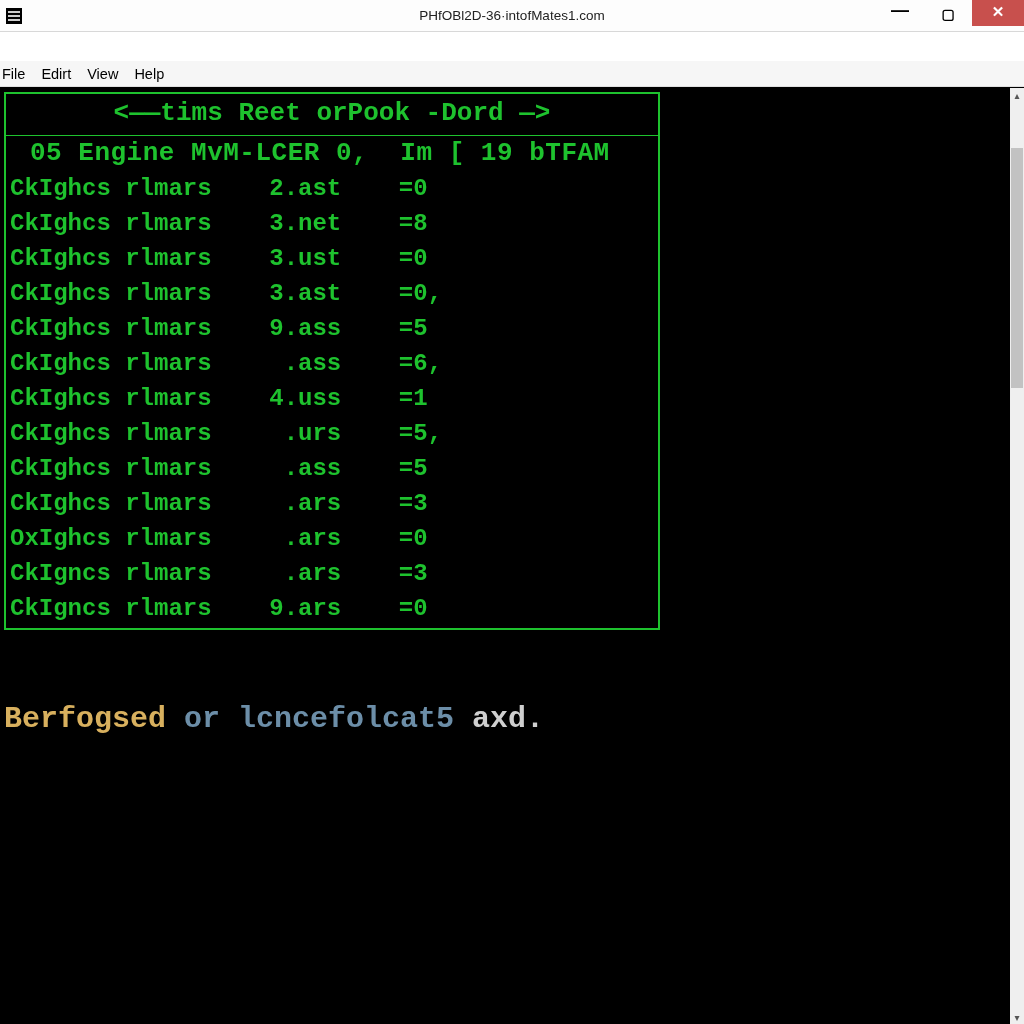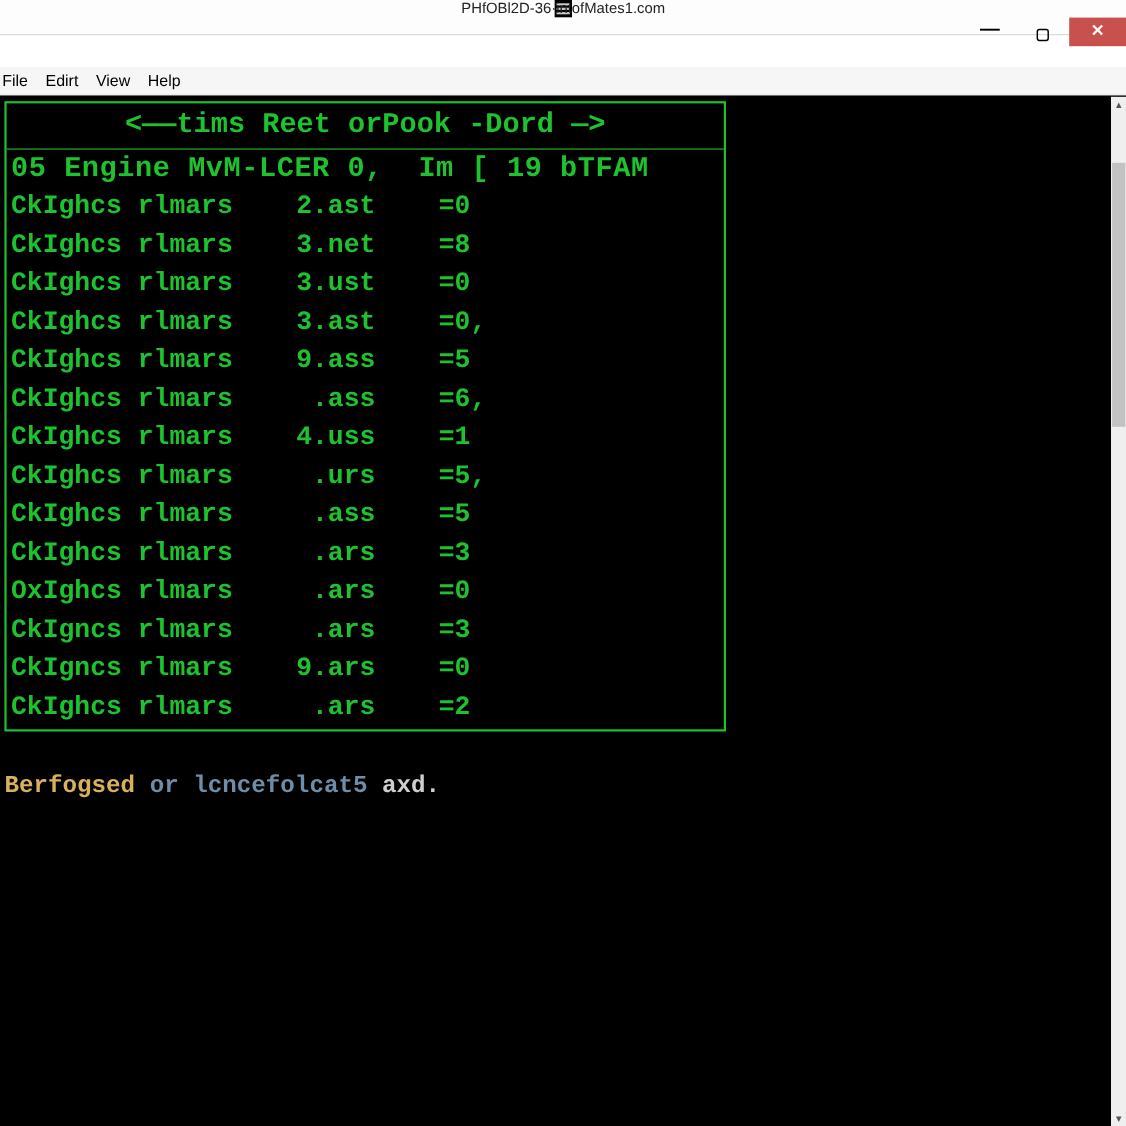--- a/index.html
+++ b/index.html
@@ -7,21 +7,20 @@
     body { background: #fff; display: flex; flex-direction: column; }
 
     
     .titlebar {
       height: 32px;
       background: #fdfdfd;
       border-bottom: 1px solid #d8d8d8;
       display: flex;
       align-items: center;
       position: relative;
-      flex-direction: column;
     }
     .titlebar .app-icon {
       width: 16px; height: 16px; margin-left: 6px; margin-right: 6px;
       display: inline-block;
     }
     .titlebar .title-text {
       position: absolute;
       left: 50%; transform: translateX(-50%);
       font-size: 13.5px;
       color: #222;
@@ -110,28 +109,29 @@
       border-bottom: 1px solid #1ec22e;
       padding: 2px 0 4px;
       font-size: 26px;
       white-space: pre;
     }
     .term-rows { padding: 0 4px 2px 4px; }
     .term-title-row {
       font-size: 26px;
       letter-spacing: 0.5px;
       white-space: pre;
+      margin-left: 20px;
     }
     .term-row { white-space: pre; }
 
     .status-line {
       position: absolute;
       left: 4px; top: 614px;
       font-family: "Courier New", monospace;
-      font-size: 22px;
+      font-size: 30px;
       font-weight: bold;
     }
     .status-line .p1 { color: #d8b05e; }
     .status-line .p2 { color: #6c8ea8; }
     .status-line .p3 { color: #cfcfcf; }
   </style>
 </head>
 <body>
 
 <div class="titlebar">
@@ -177,21 +177,20 @@
           <div class="term-row">CkIghcs rlmars    3.ast    =0,</div>
           <div class="term-row">CkIghcs rlmars    9.ass    =5</div>
           <div class="term-row">CkIghcs rlmars     .ass    =6,</div>
           <div class="term-row">CkIghcs rlmars    4.uss    =1</div>
           <div class="term-row">CkIghcs rlmars     .urs    =5,</div>
           <div class="term-row">CkIghcs rlmars     .ass    =5</div>
           <div class="term-row">CkIghcs rlmars     .ars    =3</div>
           <div class="term-row">OxIghcs rlmars     .ars    =0</div>
           <div class="term-row">CkIgncs rlmars     .ars    =3</div>
           <div class="term-row">CkIgncs rlmars    9.ars    =0</div>
-          <div class="term-row">CkIghcs rlmars     .ars    =2</div>
         </div>
     </div>
   </div>
 
   <div class="status-line">
     <span class="p1">Berfogsed</span><span class="p2"> or lcncefolcat5 </span><span class="p3">axd.</span>
   </div>
 
   <div class="scroll-track">
     <div class="scroll-arrow up">▴</div>

